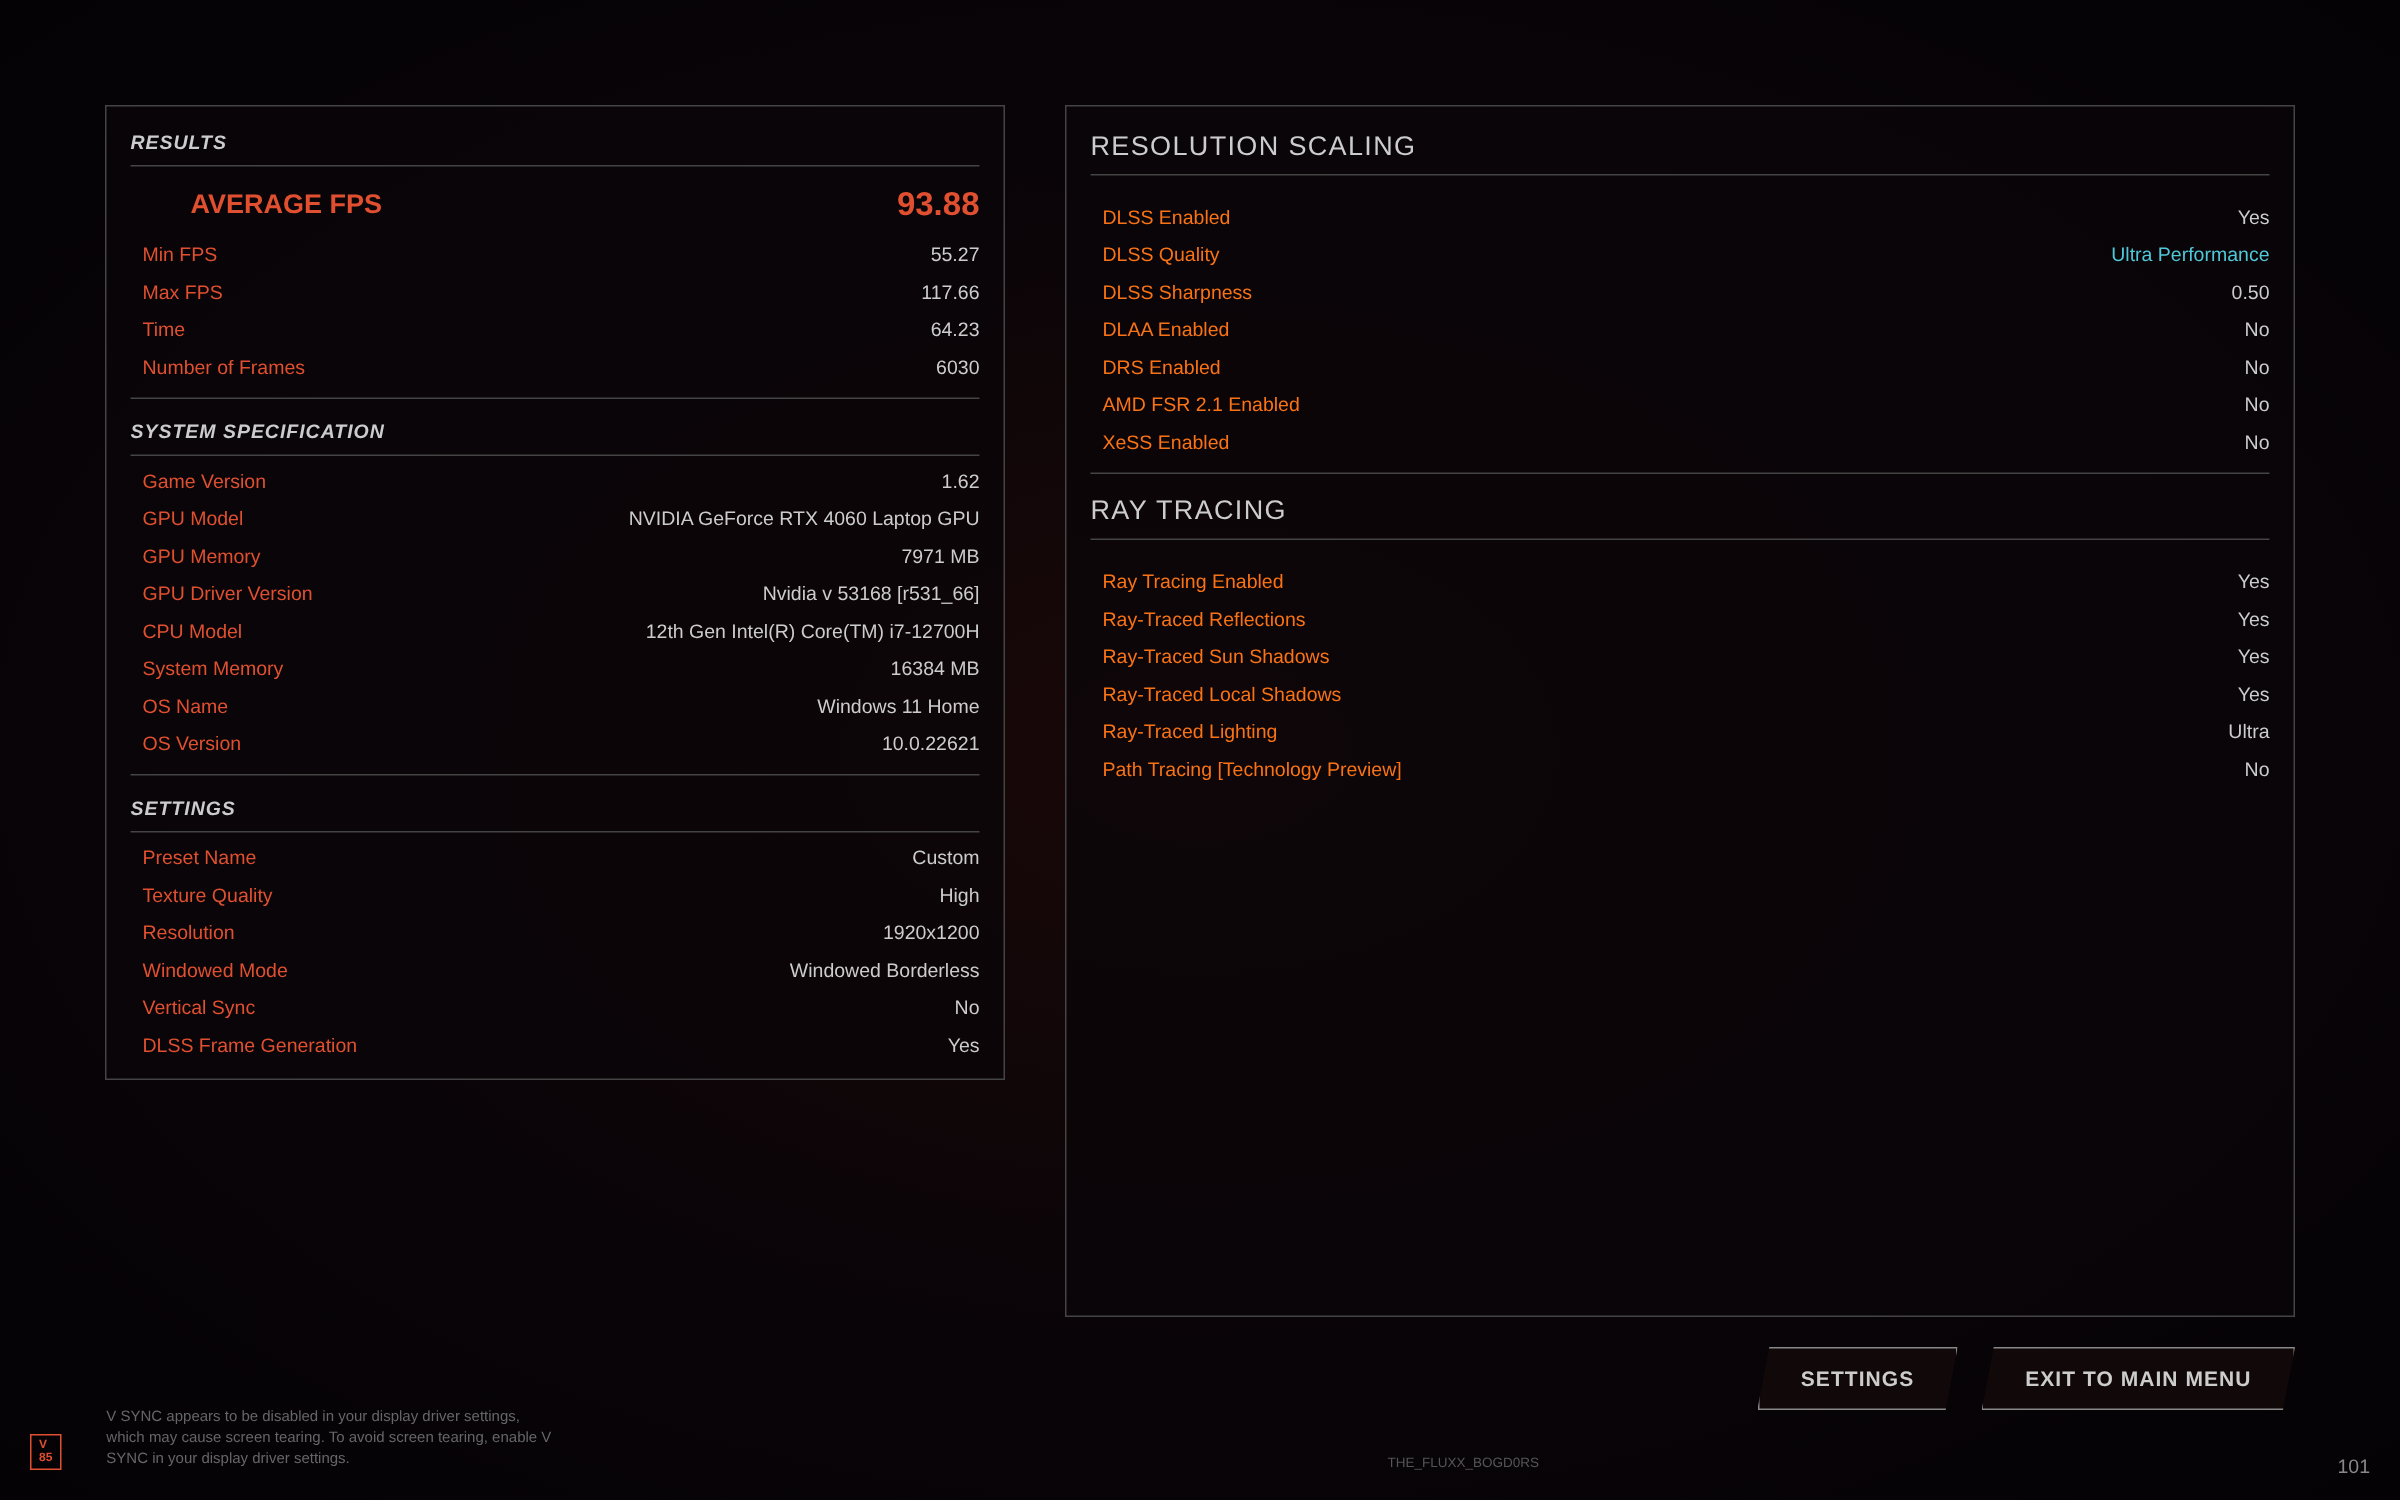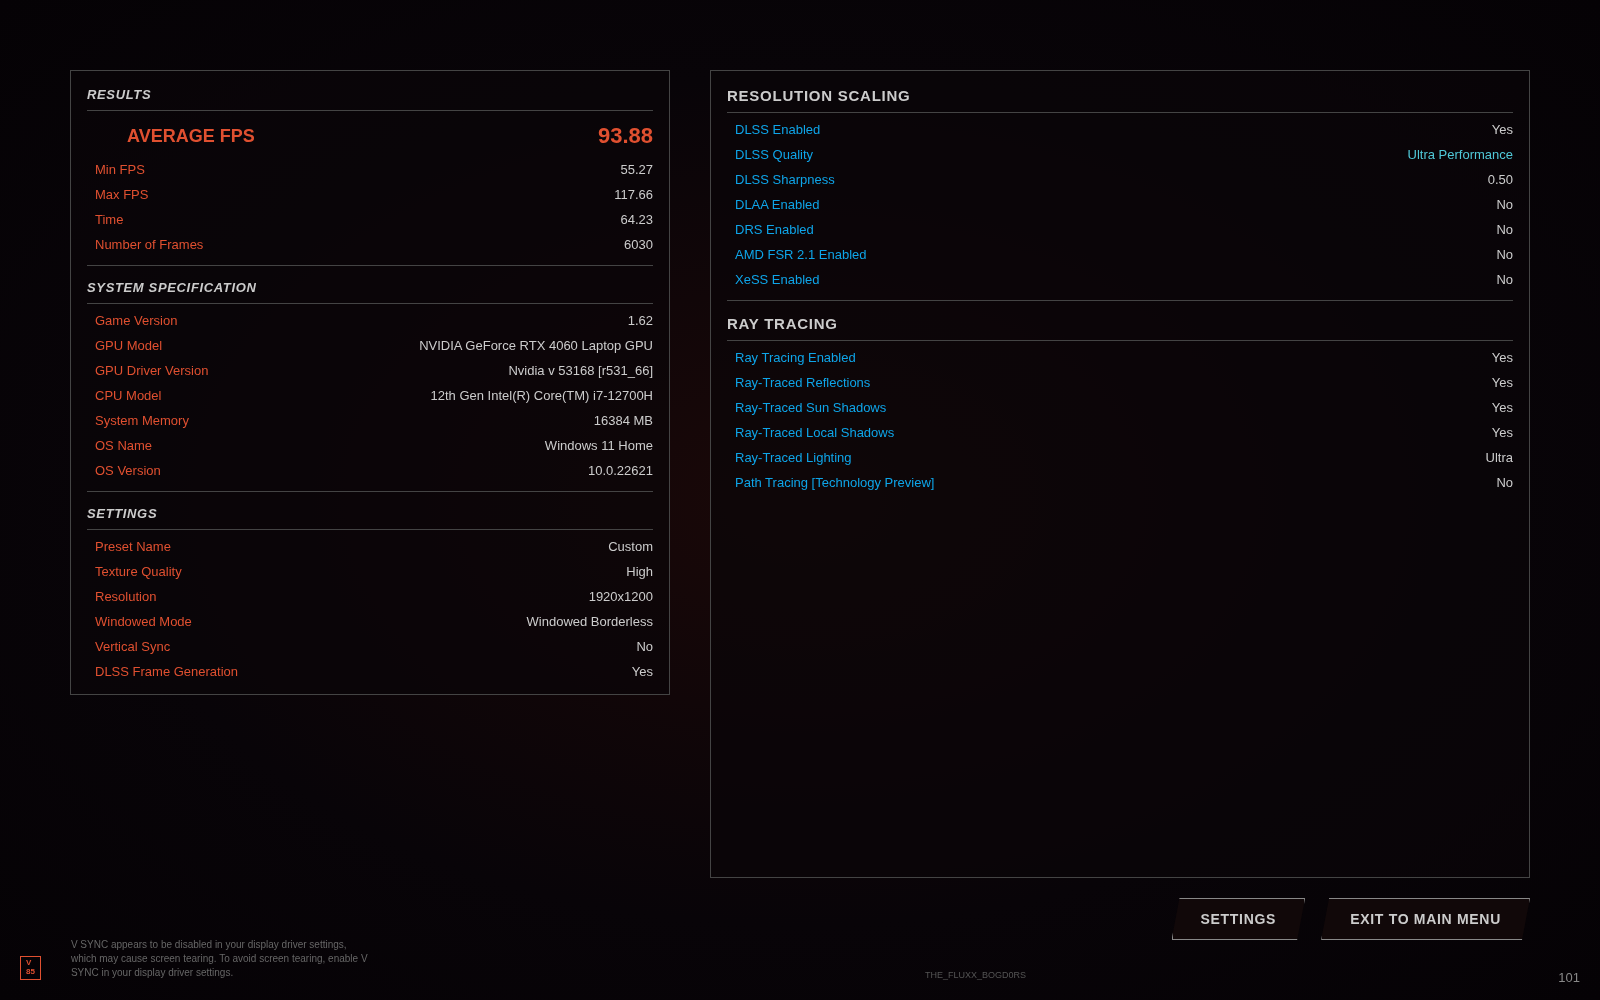--- a/index.html
+++ b/index.html
@@ -100,40 +100,40 @@
     }
 
     .section-divider {
       border: none;
       border-top: 1px solid #444;
       margin: 8px 0;
     }
 
     
     .right-section-header {
-      font-size: 15px;
-      font-weight: 700;
+      font-size: 18px;
+      font-weight: 400;
       color: #cccccc;
       text-transform: uppercase;
       letter-spacing: 0.05em;
       padding: 6px 0 8px 0;
       border-bottom: 1px solid #444;
-      margin-bottom: 4px;
+      margin-bottom: 15px;
     }
 
     .right-data-row {
       display: flex;
       justify-content: space-between;
       align-items: center;
       padding: 5px 0 5px 8px;
       font-size: 13px;
     }
 
     .right-row-label {
-      color: #0ea5e9;
+      color: #f97316;
       font-size: 13px;
     }
 
     .right-row-value {
       color: #cccccc;
       font-size: 13px;
     }
 
     .value-cyan {
       color: #50c8d8;
@@ -278,20 +278,24 @@
 
       <div class="data-row">
             <span class="row-label">Game Version</span>
             <span class="row-value">1.62</span>
           </div>
           <div class="data-row">
             <span class="row-label">GPU Model</span>
             <span class="row-value">NVIDIA GeForce RTX 4060 Laptop GPU</span>
           </div>
           <div class="data-row">
+            <span class="row-label">GPU Memory</span>
+            <span class="row-value">7971 MB</span>
+          </div>
+          <div class="data-row">
             <span class="row-label">GPU Driver Version</span>
             <span class="row-value">Nvidia v 53168 [r531_66]</span>
           </div>
           <div class="data-row">
             <span class="row-label">CPU Model</span>
             <span class="row-value">12th Gen Intel(R) Core(TM) i7-12700H</span>
           </div>
           <div class="data-row">
             <span class="row-label">System Memory</span>
             <span class="row-value">16384 MB</span>

